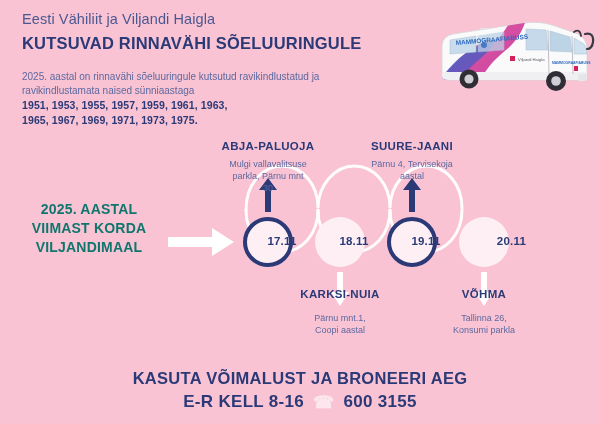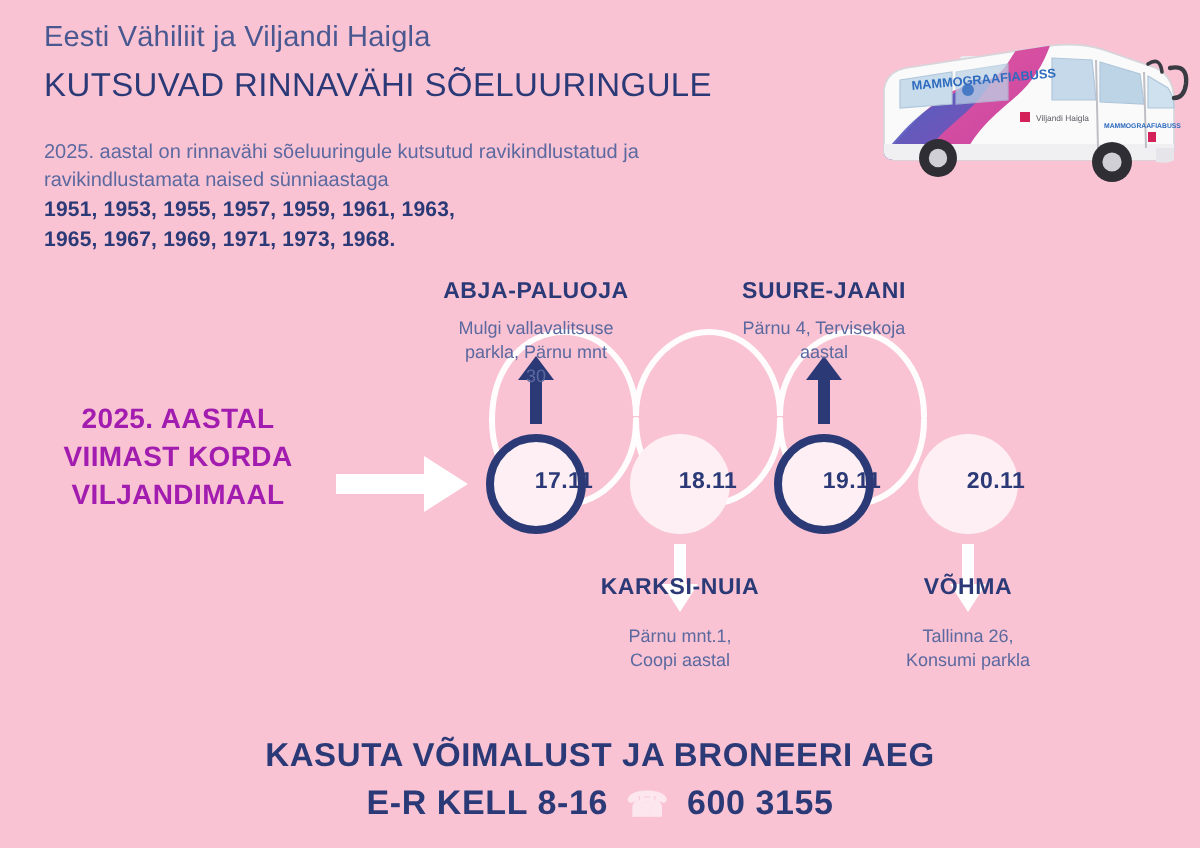--- a/index.html
+++ b/index.html
@@ -9,31 +9,31 @@
     font-family:"Liberation Sans", sans-serif;
     color:#2B3A77;
     overflow:hidden;
     position:relative;
   }
   .page{position:relative;width:600px;height:424px;padding-left:44px;}
 
   
   .hdr{position:absolute;left:22px;top:10px;width:420px;}
   .hdr-line1{font-size:14.5px;font-weight:400;color:#4A5891;letter-spacing:.1px;line-height:1.3;}
-  .hdr-line2{font-size:16.5px;font-weight:normal;color:#2B3A77;letter-spacing:.2px;margin-top:4px;line-height:1.25;}
+  .hdr-line2{font-size:16.5px;font-weight:bold;color:#2B3A77;letter-spacing:.2px;margin-top:4px;line-height:1.25;}
   .hdr-body{position:absolute;left:22px;top:70px;width:420px;font-size:10px;line-height:1.42;color:#5C69A0;}
   .hdr-body .yrs{font-weight:bold;color:#2B3A77;font-size:10.5px;letter-spacing:.1px;}
 
   
   .bus-wrap{position:absolute;left:428px;top:12px;width:168px;height:86px;}
   .bus-wrap svg{display:block;}
 
   
   .callout{position:absolute;left:14px;top:200px;width:150px;text-align:center;
-           font-size:14px;font-weight:bold;line-height:1.35;color:#a21caf;letter-spacing:.2px;}
+           font-size:14px;font-weight:bold;line-height:1.35;color:#0f766e;letter-spacing:.2px;}
   .big-arrow{position:absolute;left:168px;top:225px;width:68px;height:34px;}
 
   
   .timeline{position:absolute;left:228px;top:140px;width:360px;height:230px;}
   .tl-svg{position:absolute;left:0;top:0;}
 
   .stop-label{position:absolute;text-align:center;width:120px;}
   .stop-name{font-size:11.5px;font-weight:bold;color:#2B3A77;letter-spacing:.3px;line-height:1.2;}
   .stop-addr{font-size:9px;color:#5C69A0;line-height:1.35;margin-top:4px;}
 
@@ -54,21 +54,21 @@
 
   <div class="hdr">
     <div class="hdr-line1">Eesti Vähiliit ja Viljandi Haigla</div>
     <div class="hdr-line2">KUTSUVAD RINNAVÄHI SÕELUURINGULE</div>
   </div>
 
   <div class="hdr-body">
     <div>2025. aastal on rinnavähi sõeluuringule kutsutud ravikindlustatud ja</div>
     <div>ravikindlustamata naised sünniaastaga</div>
     <div class="yrs">1951, 1953, 1955, 1957, 1959, 1961, 1963,</div>
-    <div class="yrs">1965, 1967, 1969, 1971, 1973, 1968.</div>
+    <div class="yrs">1965, 1967, 1969, 1971, 1973, 1975.</div>
   </div>
 
   <div class="bus-wrap">
     <svg width="168" height="86" viewBox="0 0 168 86">
       <defs>
         <linearGradient id="pinkSwoosh" x1="0" y1="0" x2="1" y2="1">
           <stop offset="0%" stop-color="#E8529A"></stop>
           <stop offset="100%" stop-color="#C0399E"></stop>
         </linearGradient>
         <linearGradient id="blueSwoosh" x1="0" y1="0" x2="1" y2="1">
@@ -164,21 +164,21 @@
 
       <g>
         <path d="M253,132 L253,152 L247,152 L256,166 L265,152 L259,152 L259,132 Z" fill="#FFFFFF"></path>
         <circle cx="256" cy="102" r="25" fill="#FDEFF3"></circle>
       </g>
     </svg>
 
     <div class="date-txt" style="left:26px;top:95px;">17.11</div>
     <div class="date-txt" style="left:98px;top:95px;">18.11</div>
     <div class="date-txt" style="left:170px;top:95px;">19.11</div>
-    <div class="date-txt" style="left:242px;top:95px;">20.11</div>
+    <div class="date-txt" style="left:242px;top:95px;text-align:right;">20.11</div>
 
     <div class="stop-label" style="left:-20px;top:0px;">
       <div class="stop-name">ABJA-PALUOJA</div>
       <div class="stop-addr">
         <div>Mulgi vallavalitsuse</div>
         <div>parkla, Pärnu mnt</div>
         <div>30</div>
       </div>
     </div>
 

